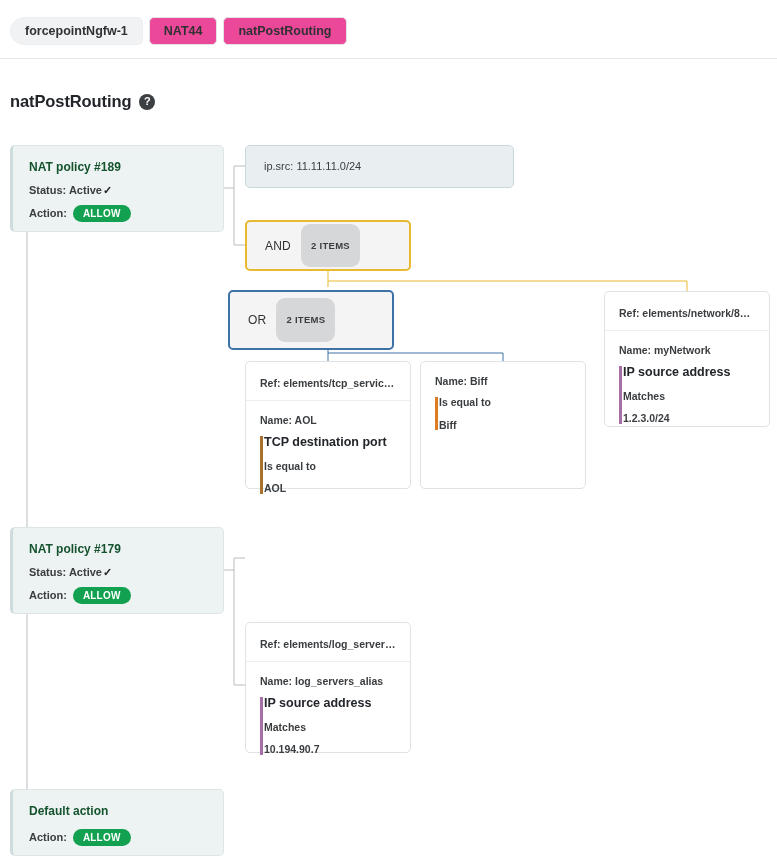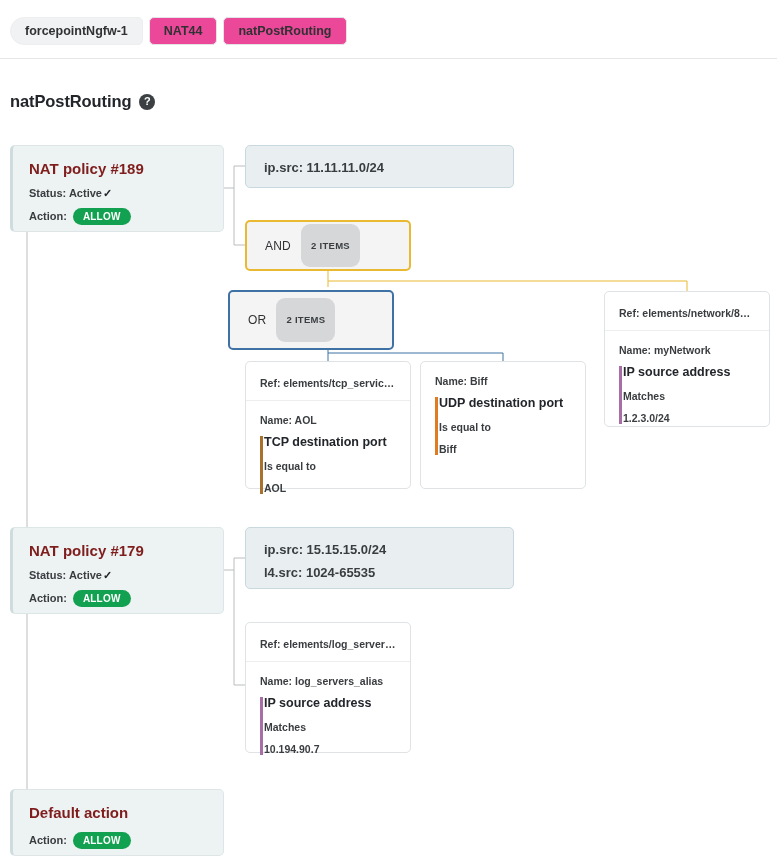--- a/index.html
+++ b/index.html
@@ -108,23 +108,23 @@
 
   
   .policy {
     background: #edf2f2;
     border: 1px solid #dde5e6;
     border-left: 3px solid #cfdcdd;
     border-radius: 5px;
     padding: 14px 16px 12px 16px;
   }
   .policy-title {
-    font-size: 15px;
-    font-weight: bold;
-    color: #7f1d1d;
+    font-size: 12px;
+    font-weight: bold;
+    color: #14532d;
     margin-bottom: 11px;
   }
   .policy-row {
     font-size: 11px;
     font-weight: bold;
     color: #3a3d40;
     display: flex;
     align-items: center;
     margin-bottom: 9px;
     line-height: 1;
@@ -151,22 +151,22 @@
   }
 
   
   .matchbox {
     background: #e9eff1;
     border: 1px solid #c9d8de;
     border-radius: 5px;
     padding: 15px 18px;
   }
   .matchbox .line {
-    font-size: 13px;
-    font-weight: bold;
+    font-size: 11px;
+    font-weight: normal;
     color: #3a3d40;
     line-height: 1;
     margin-bottom: 10px;
   }
   .matchbox .line:last-child { margin-bottom: 0; }
 
   
   .operator {
     background: #f4f4f5;
     border-radius: 5px;
@@ -325,21 +325,20 @@
     <div class="body brown">
       <div class="cond-title">TCP destination port</div>
       <div class="cond-op">Is equal to</div>
       <div class="cond-val">AOL</div>
     </div>
   </div>
 
   <div class="node refcard" style="left:420px; top:361px; width:166px; height:128px;">
     <div class="nm">Name: Biff</div>
     <div class="body orange">
-      <div class="cond-title">UDP destination port</div>
       <div class="cond-op">Is equal to</div>
       <div class="cond-val">Biff</div>
     </div>
   </div>
 
   <div class="node refcard" style="left:604px; top:291px; width:166px; height:136px;">
     <div class="ref">Ref: elements/network/893_src</div>
     <div class="nm">Name: myNetwork</div>
     <div class="body purple">
       <div class="cond-title">IP source address</div>
@@ -353,24 +352,20 @@
     <div class="policy-row">
       <span>Status: Active</span>
       <span class="check">✓</span>
     </div>
     <div class="policy-row">
       <span>Action:</span>
       <span class="pill">ALLOW</span>
     </div>
   </div>
 
-  <div class="node matchbox" style="left:245px; top:527px; width:269px; height:62px;">
-    <div class="line">ip.src: 15.15.15.0/24</div>
-    <div class="line">l4.src: 1024-65535</div>
-  </div>
 
   <div class="node refcard" style="left:245px; top:622px; width:166px; height:131px;">
     <div class="ref">Ref: elements/log_servers_al…</div>
     <div class="nm">Name: log_servers_alias</div>
     <div class="body purple">
       <div class="cond-title">IP source address</div>
       <div class="cond-op">Matches</div>
       <div class="cond-val">10.194.90.7</div>
     </div>
   </div>

